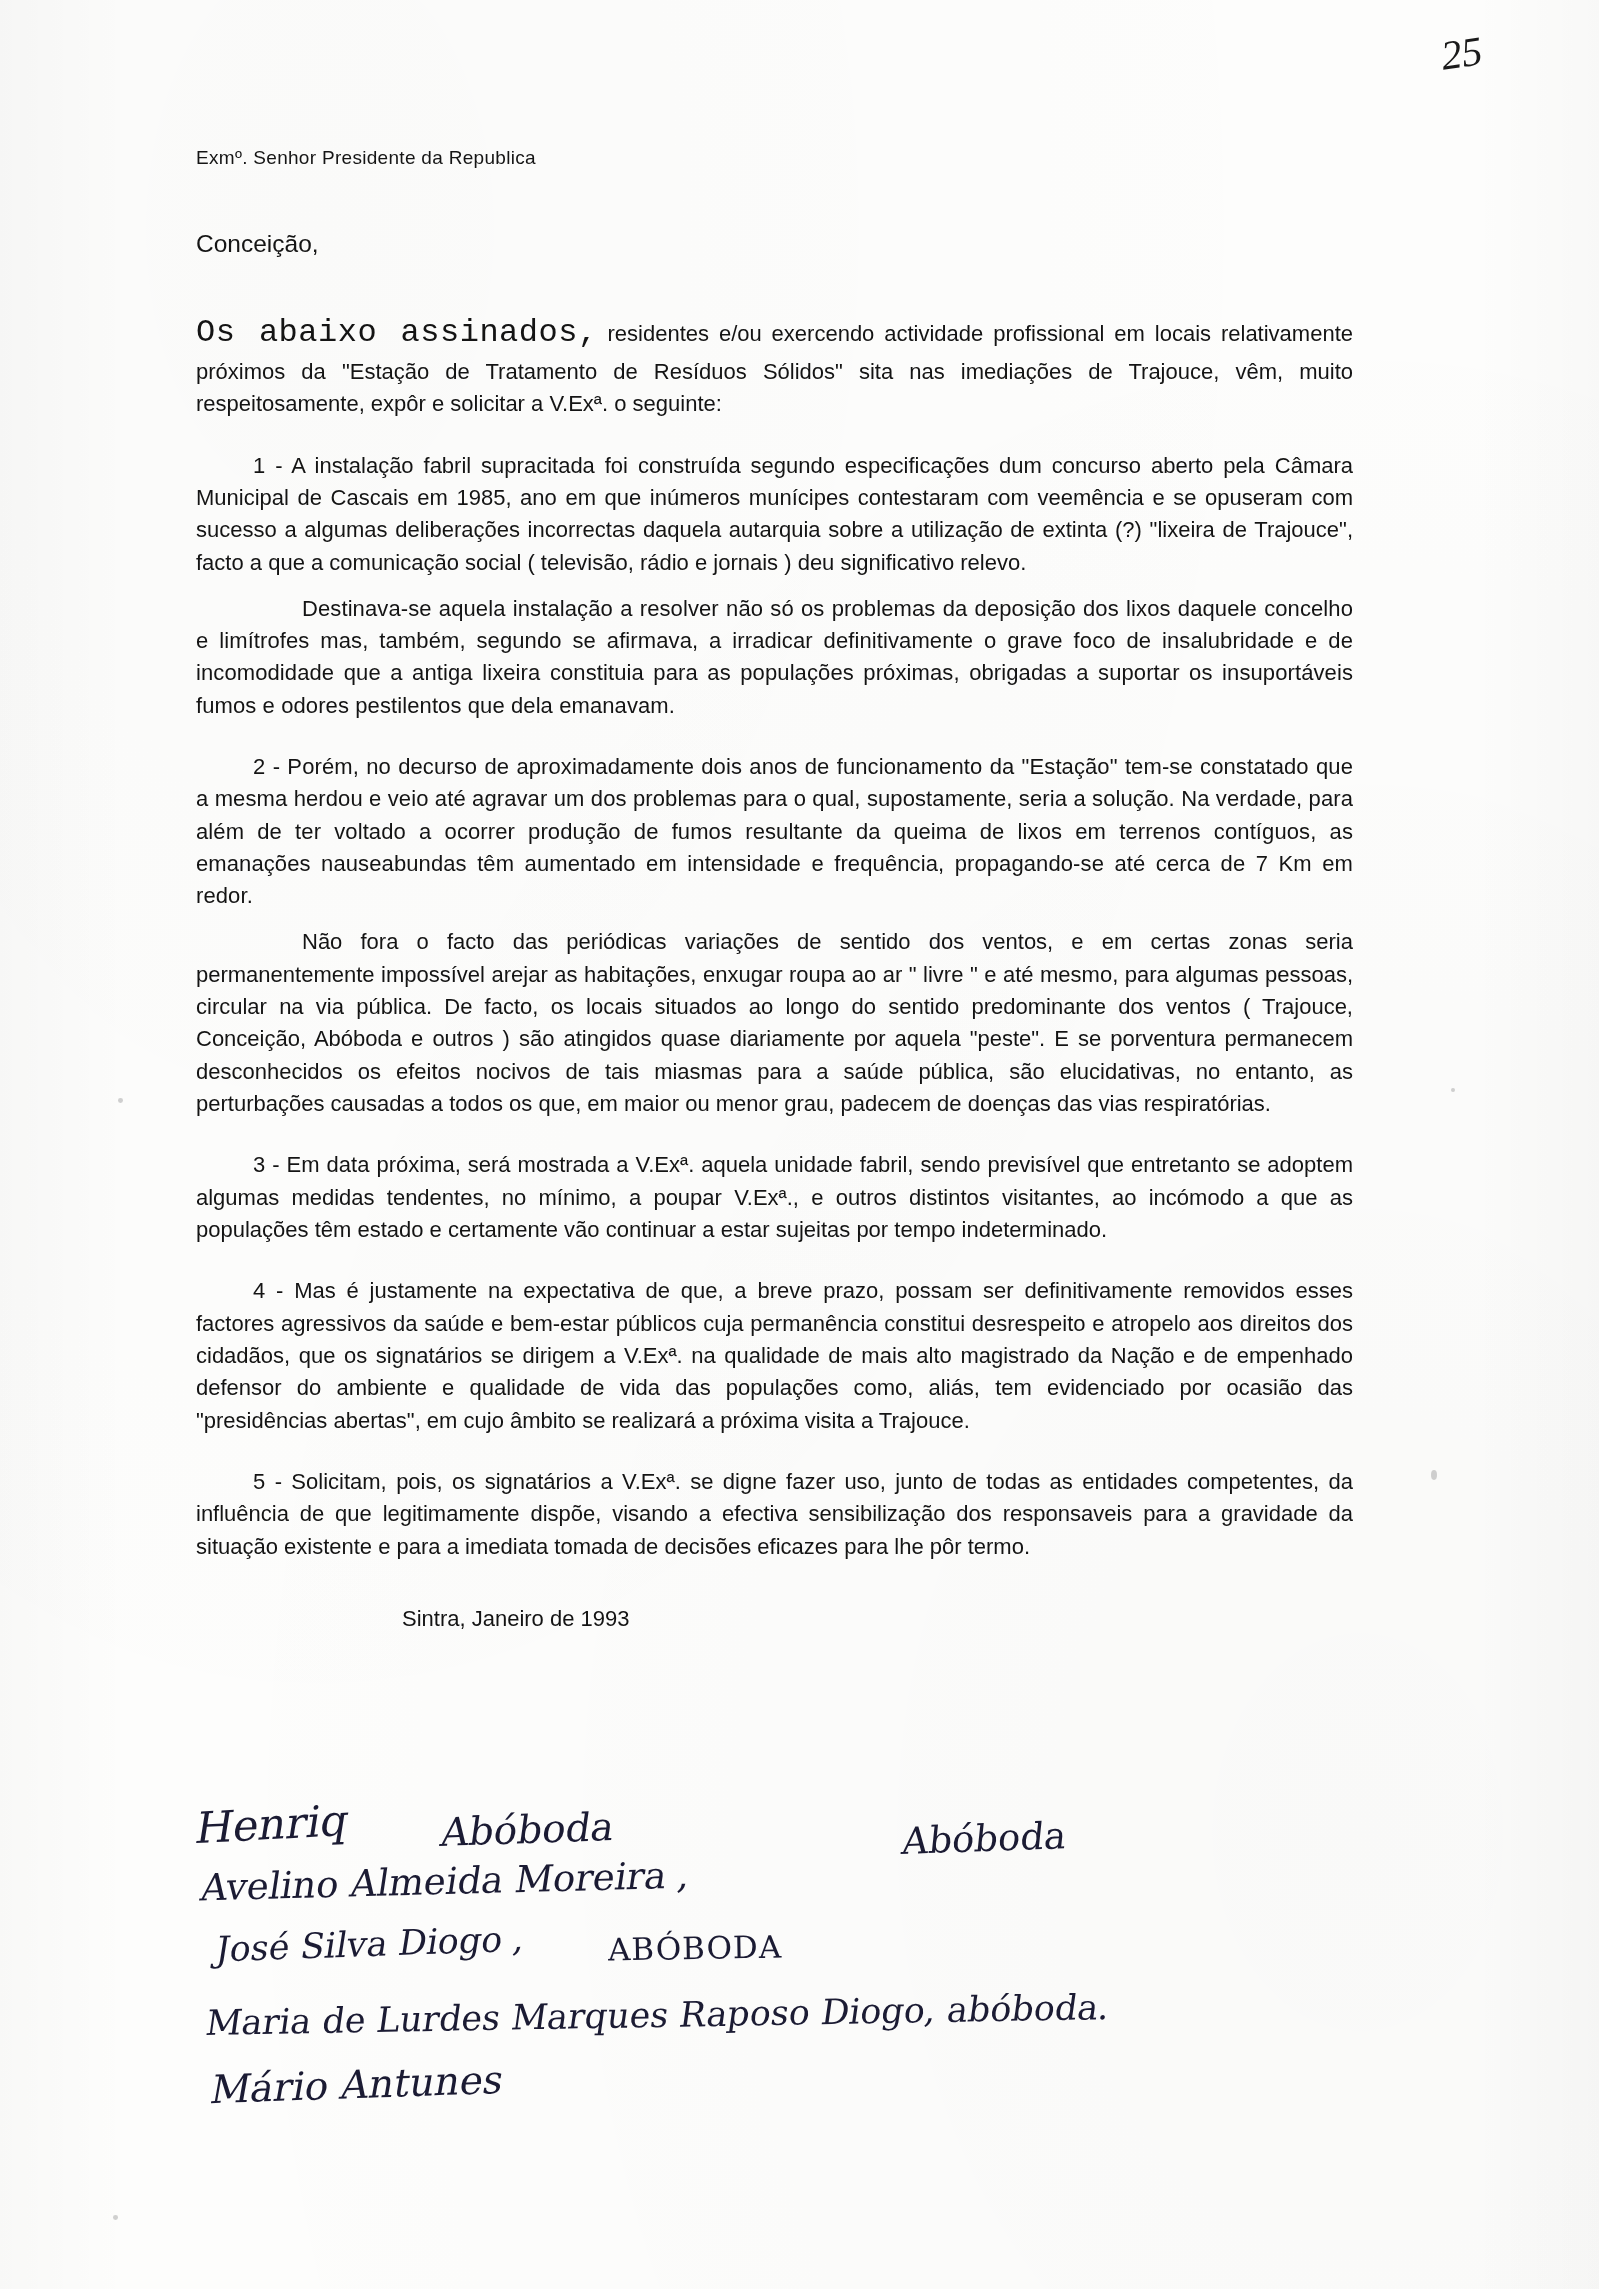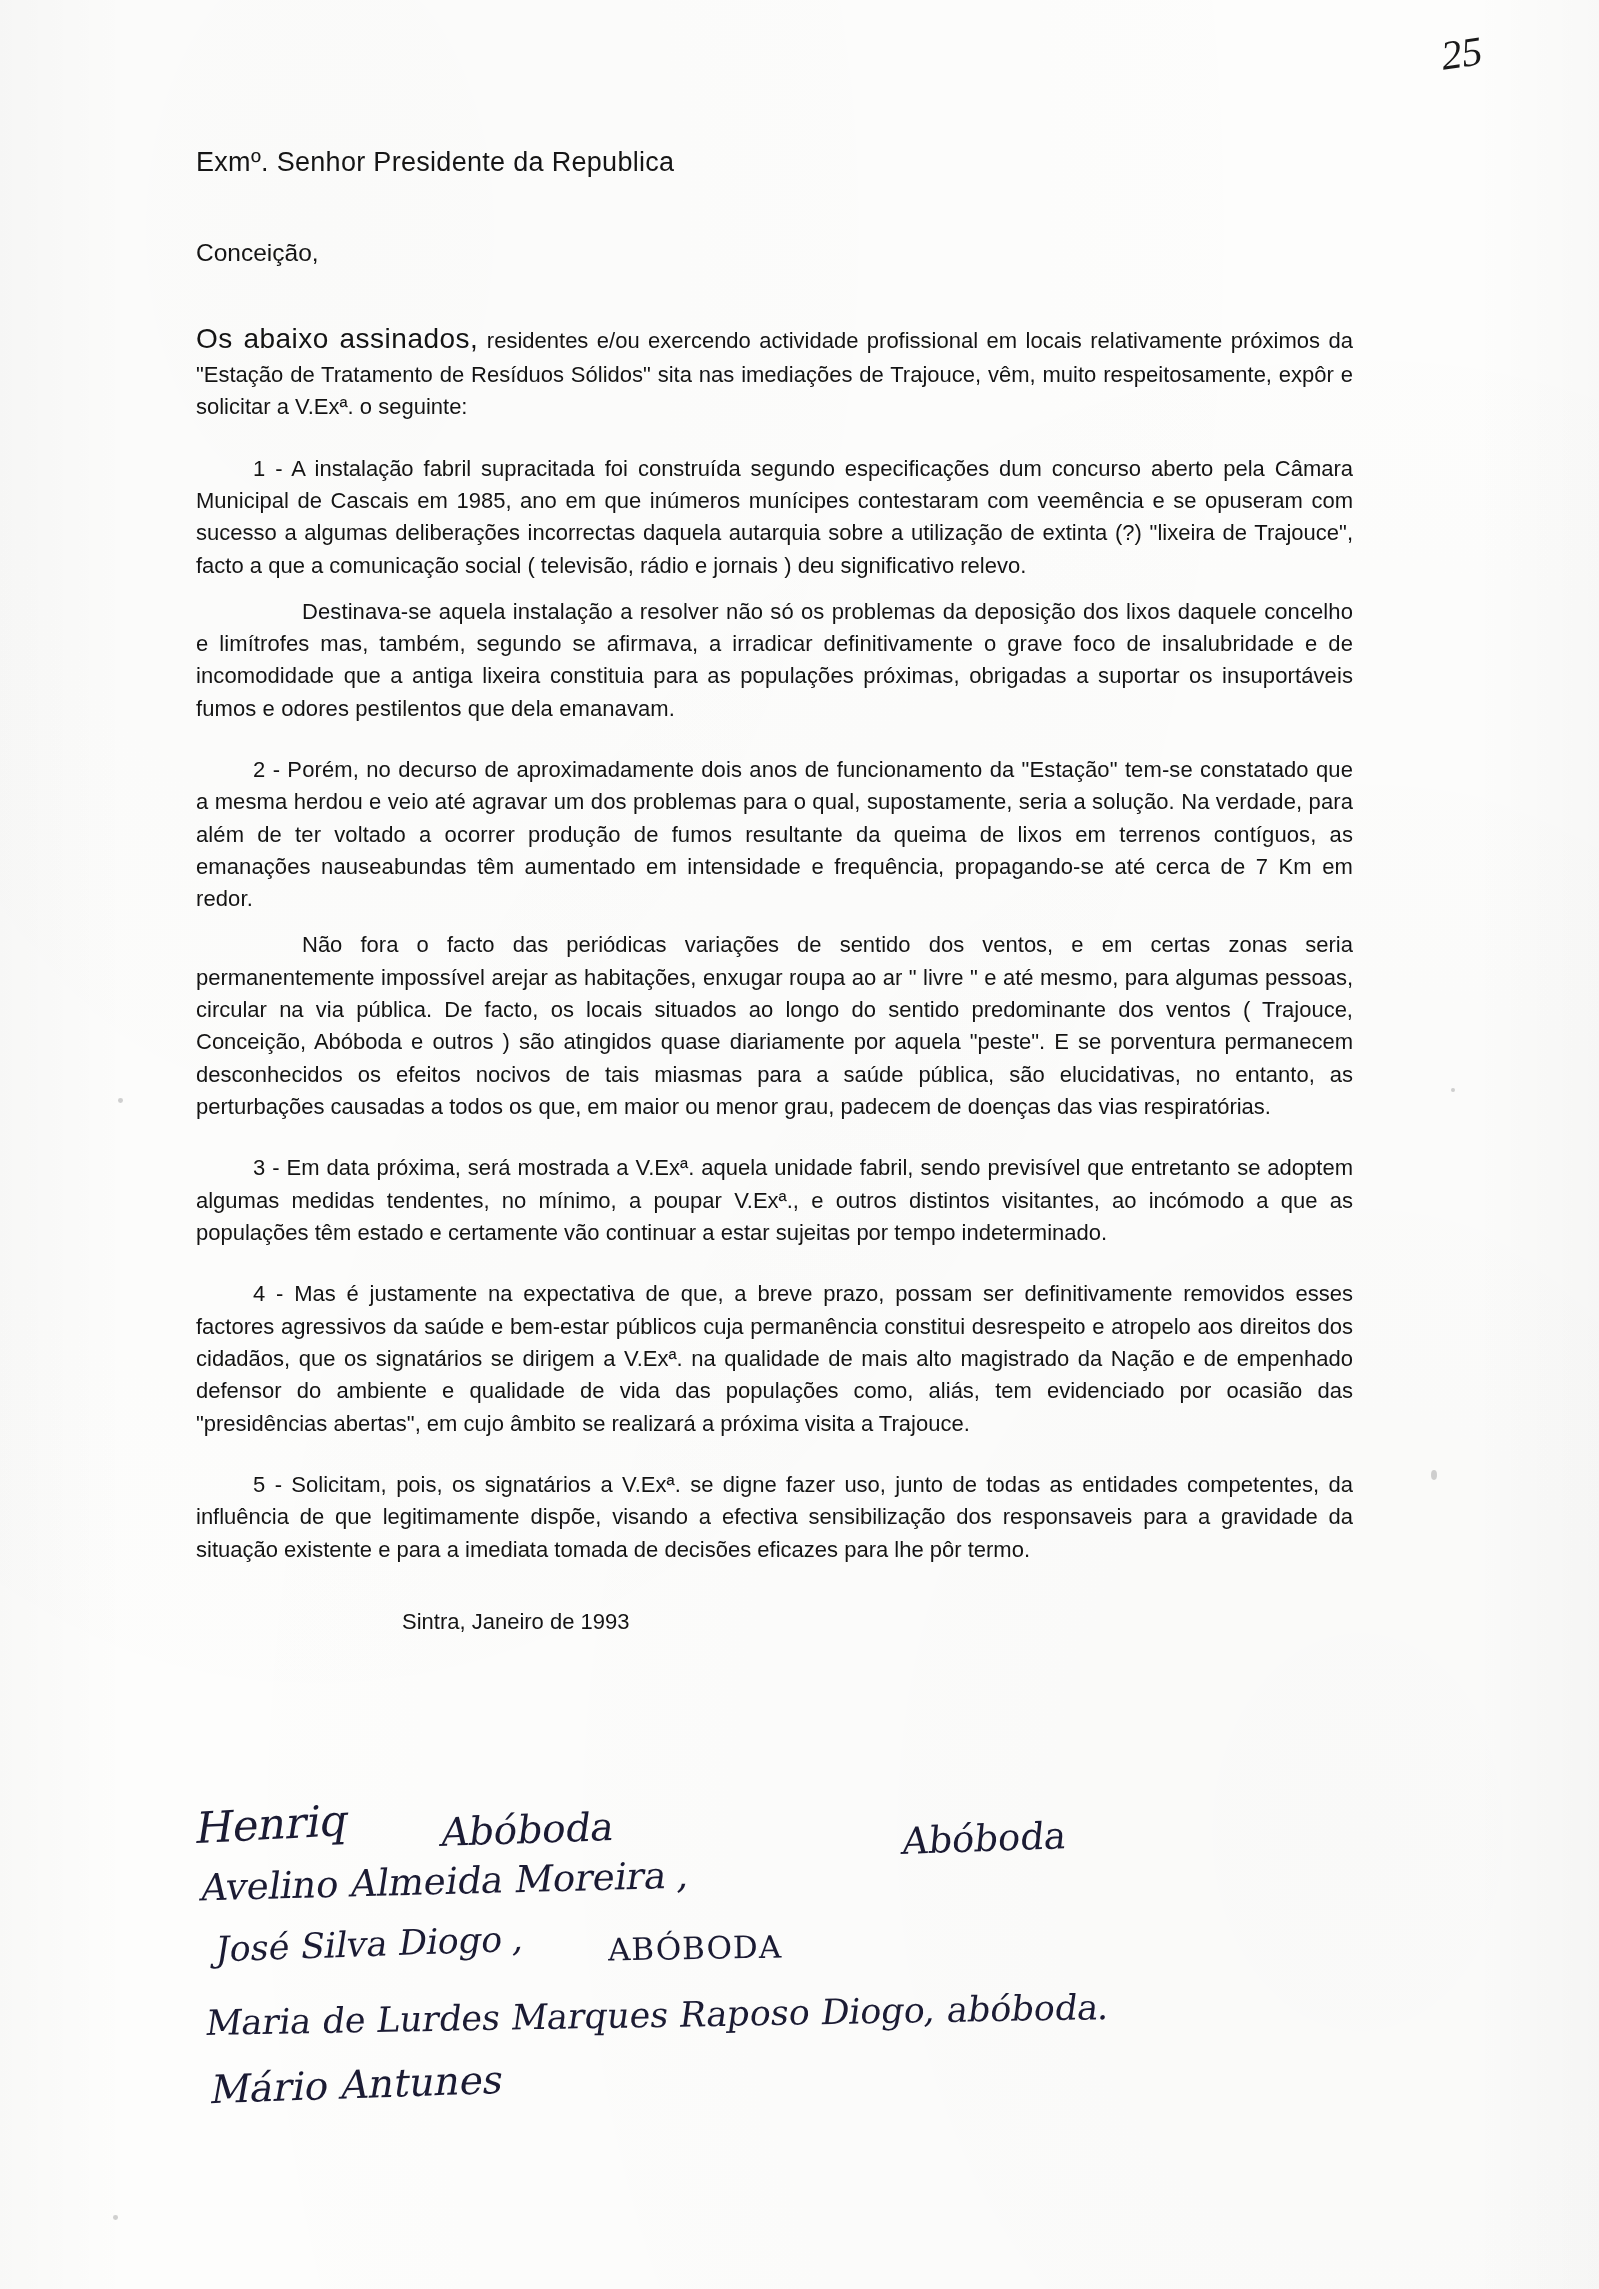--- a/index.html
+++ b/index.html
@@ -38,43 +38,44 @@
     color: #1a1a1a;
     transform: rotate(-8deg);
   }
   .content {
     position: absolute;
     left: 196px;
     top: 147px;
     width: 1157px;
   }
   .addressee {
-    font-size: 27px;
+    font-size: 19px;
     letter-spacing: 0.3px;
     color: #151515;
     margin-bottom: 61px;
   }
   .salutation {
     font-size: 24.5px;
     color: #151515;
     margin-bottom: 51px;
   }
   p.body-par {
     font-size: 22px;
     line-height: 1.47;
     text-align: justify;
     color: #141414;
     margin: 0 0 29px 0;
   }
   p.body-par.tight {
     margin-bottom: 13.7px;
   }
   .lead {
-    font-size: 28px;
+    font-size: 32px;
     letter-spacing: 0.5px;
+    font-family: Liberation Mono, monospace;
   }
   .indent {
     display: inline-block;
     width: 57px;
   }
   .indent-big {
     display: inline-block;
     width: 106px;
   }
   

